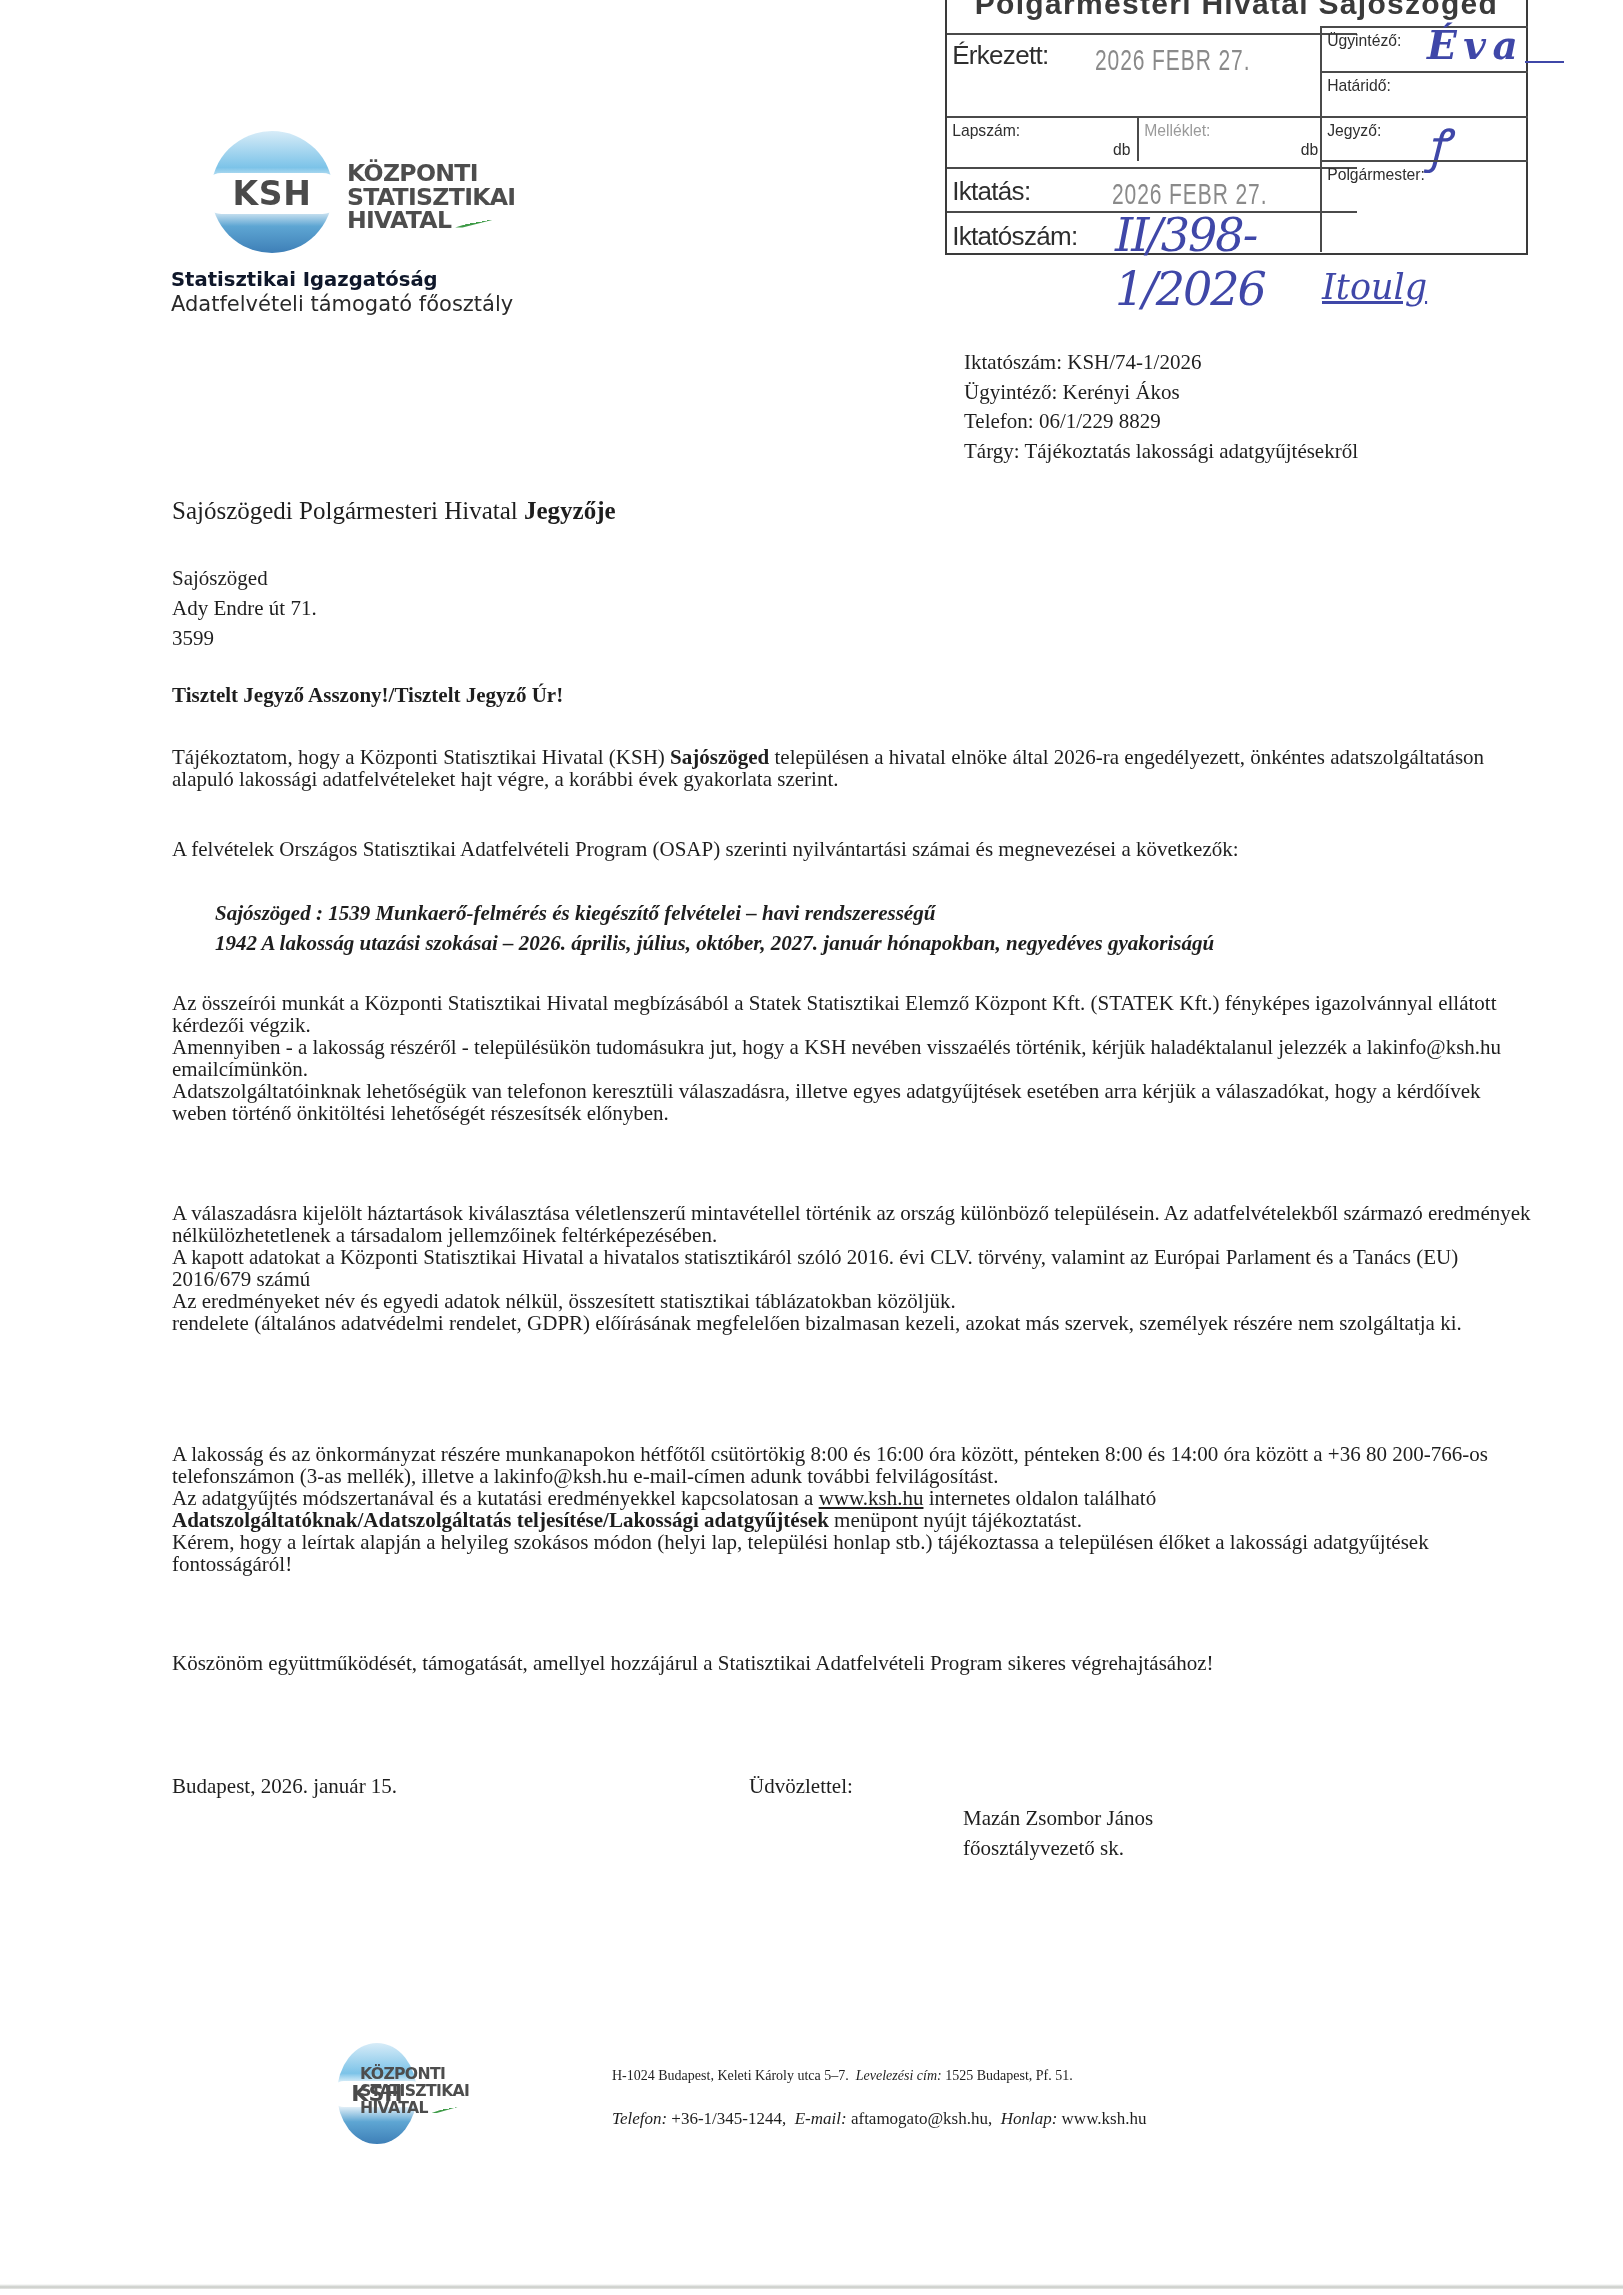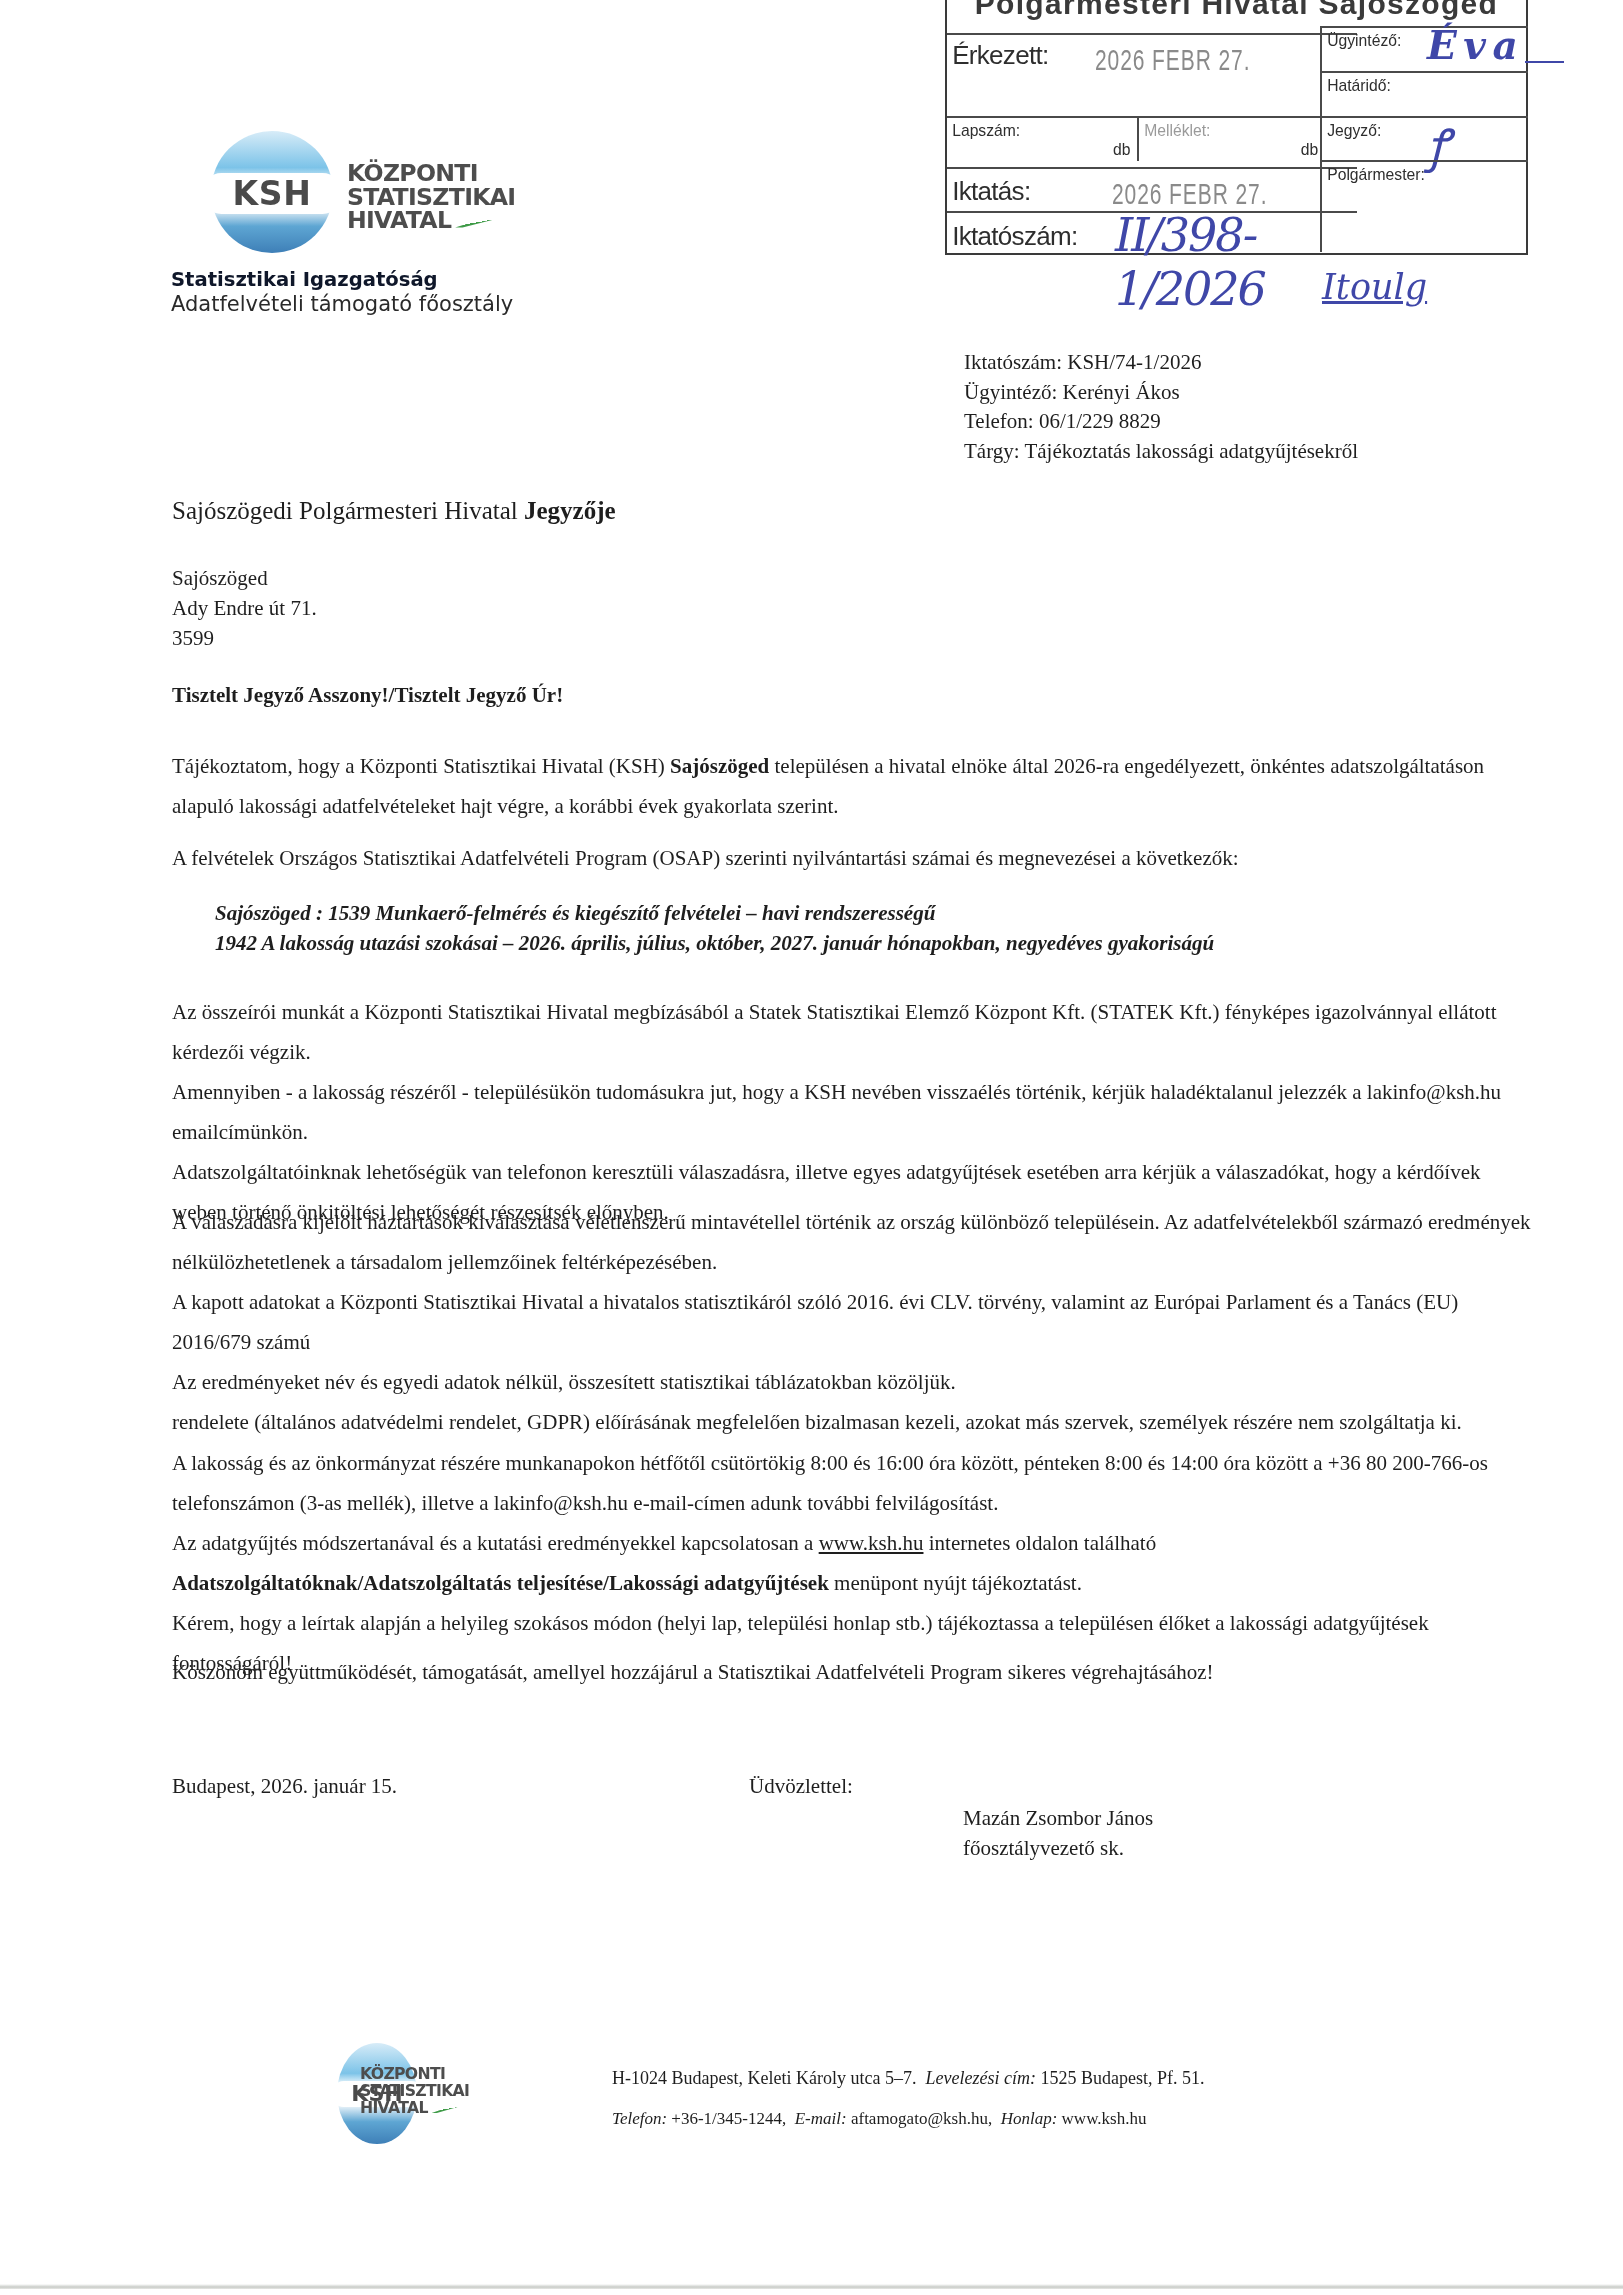--- a/index.html
+++ b/index.html
@@ -34,21 +34,21 @@
   .db { position:absolute; bottom:2.6px; font-size:15.7px; }
   .datestamp { position:absolute; font-family:"Liberation Sans Narrow","Liberation Sans",sans-serif; font-size:30px;
     color:#8a8a8a; transform:scaleX(0.7); transform-origin:left top; letter-spacing:1.3px; }
   .hand { position:absolute; font-family:"DejaVu Serif",serif; font-style:italic; color:#3f47a8; }
   .hand-line { position:absolute; background:#3f47a8; height:2px; }
 
   
   .info { left:964px; top:348px; font-size:21px; line-height:29.5px; }
 
   
-  .body-text { position:absolute; left:172px; width:1361px; font-size:21px; line-height:40px; }
+  .body-text { position:absolute; left:172px; width:1361px; font-size:21px; line-height:22px; }
   .b { font-weight:bold; }
   .i { font-style:italic; }
   .u { text-decoration:underline; }
   .addressee { left:172px; top:497px; font-size:25px; }
   .addr { left:172px; top:563px; font-size:21px; line-height:30px; }
   .salut { left:172px; top:683px; font-size:21px; font-weight:bold; }
   .osap { position:absolute; left:215px; font-size:21px; font-weight:bold; font-style:italic; }
 
   .sign-date { left:172px; top:1774px; font-size:21px; }
   .sign-greet { left:749px; top:1774px; font-size:21px; }
@@ -56,21 +56,21 @@
 
   
   .f-circle { position:absolute; left:337px; top:2043px; width:80px; height:101px; border-radius:50%;
     background:linear-gradient(180deg,#d7ecf8 0%,#7cc3e8 30%,#ffffff 42%,#ffffff 60%,#5ea6d3 78%,#3e7fb7 100%); }
   .f-band { position:absolute; left:-6.5px; top:38px; width:93px; height:26px; background:#fff; border-radius:13px; }
   .f-ksh { position:absolute; left:0; right:0; top:38px; text-align:center; font-family:"DejaVu Sans",sans-serif;
     font-weight:bold; font-size:22px; color:#4a4a4a; }
   .f-words { position:absolute; left:360px; top:2065px; font-family:"DejaVu Sans",sans-serif; font-weight:bold;
     font-size:15.7px; line-height:17px; color:#4d4d4d; letter-spacing:-0.7px; }
   .f-words div { height:17px; }
-  .f-line1 { left:409px; top:2068px; font-size:18px; }
+  .f-line1 { left:409px; top:2068px; font-size:14px; }
   .f-line2 { left:409px; top:2109px; font-size:17px; }
   .bottom-edge { position:absolute; left:0; right:0; top:2284px; height:5.2px;
     background:linear-gradient(180deg,#ffffff,#c9ccc8 60%,#e7e7e5); }
 </style>
 </head>
 <body>
 
 <div>
   <div class="logo-circle">
     <div class="logo-band"></div>

